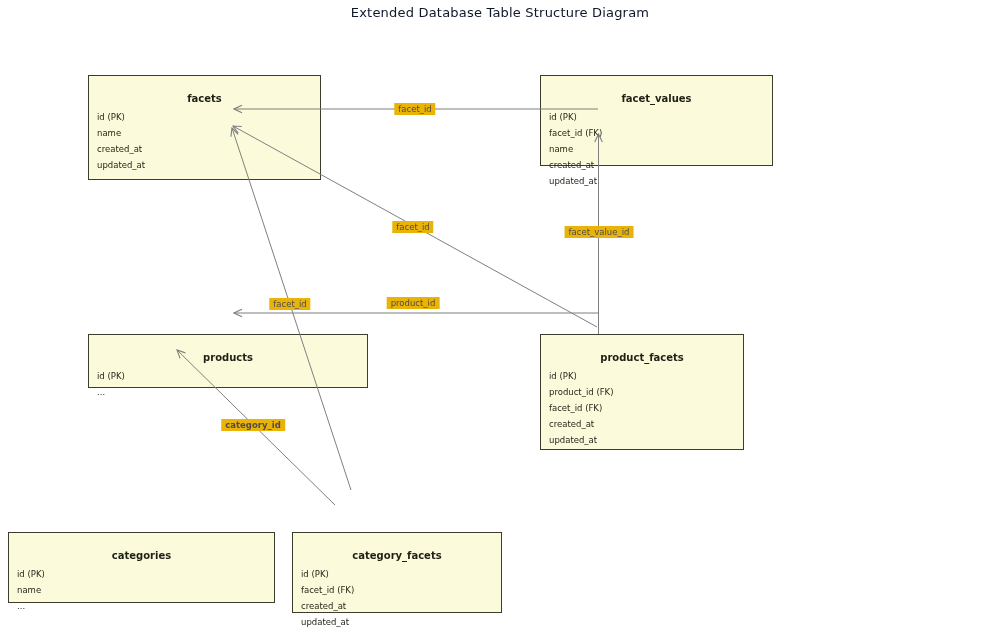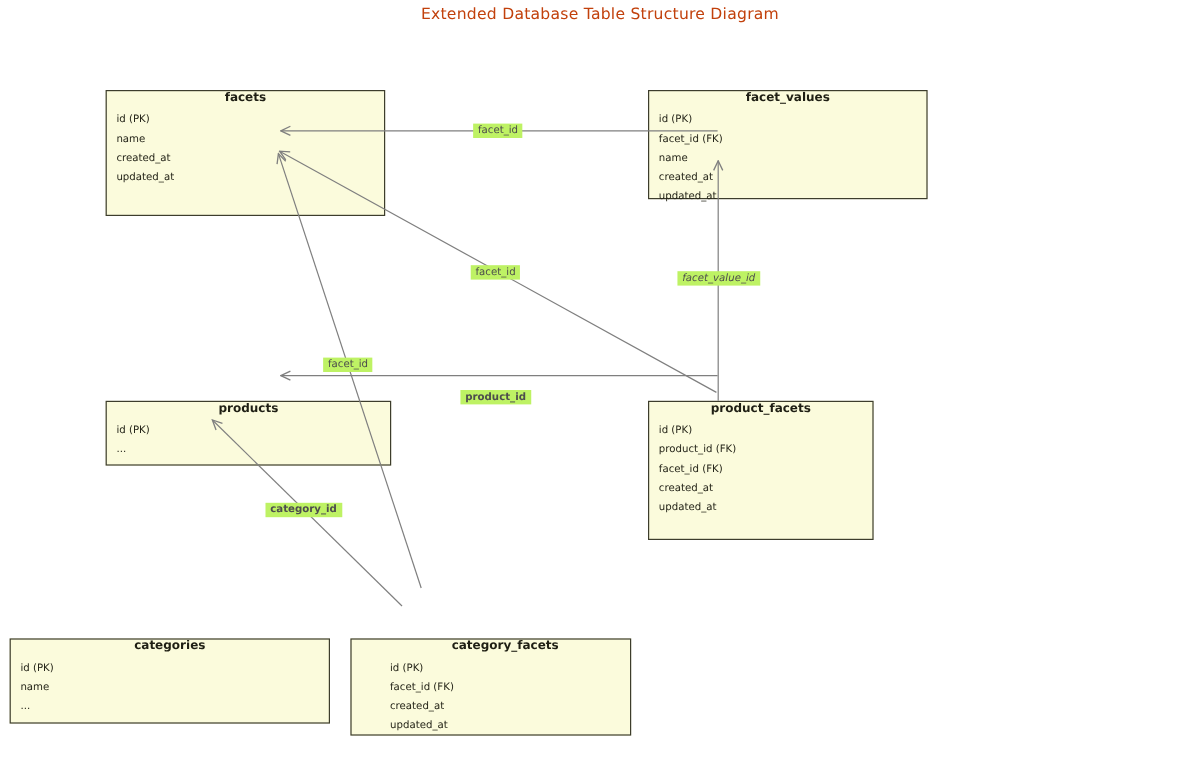--- a/index.html
+++ b/index.html
@@ -11,37 +11,37 @@
     font-family: "DejaVu Sans", "Liberation Sans", sans-serif;
     overflow: hidden;
   }
   .diagram-title {
     position: absolute;
     top: 5px;
     left: 0;
     width: 100%;
     text-align: center;
     font-size: 13px;
-    color: #c2410c;
+    color: #0f172a;
     letter-spacing: 0.2px;
   }
   .table-box {
     position: absolute;
     background: #fbfbdc;
     border: 1.3px solid #3d3d2c;
     box-sizing: border-box;
     overflow: visible;
     z-index: 1;
   }
   .table-title {
     text-align: center;
     font-weight: bold;
     font-size: 10px;
     color: #1f1f14;
-    margin-top: 0;
+    margin-top: 17px;
     margin-bottom: 4px;
     line-height: 12px;
   }
   .table-field {
     font-size: 8.5px;
     color: #26261a;
     padding-left: 8px;
     height: 16px;
     line-height: 16px;
     white-space: nowrap;
@@ -50,21 +50,21 @@
     position: absolute;
     top: 0; left: 0;
     width: 1000px;
     height: 641px;
     z-index: 5;
     pointer-events: none;
   }
   .rel-label {
     position: absolute;
     transform: translate(-50%, -50%);
-    background: #bef264;
+    background: #eab308;
     padding: 1px 4px;
     font-size: 8.5px;
     color: #4d4d4d;
     white-space: nowrap;
     z-index: 6;
   }
 </style>
 </head>
 <body>
 
@@ -82,43 +82,43 @@
 
   <div class="table-box" style="left:540px; top:75px; width:233px; height:91px;">
     <div class="table-title">facet_values</div>
     <div class="table-field">id (PK)</div>
     <div class="table-field">facet_id (FK)</div>
     <div class="table-field">name</div>
     <div class="table-field">created_at</div>
     <div class="table-field">updated_at</div>
   </div>
 
-  <div class="table-box" style="left:88px; top:334px; width:238px; height:54px;">
+  <div class="table-box" style="left:88px; top:334px; width:280px; height:54px;">
     <div class="table-title">products</div>
     <div class="table-field">id (PK)</div>
     <div class="table-field">...</div>
   </div>
 
-  <div class="table-box" style="left:540px; top:334px; width:188px; height:116px;">
+  <div class="table-box" style="left:540px; top:334px; width:204px; height:116px;">
     <div class="table-title">product_facets</div>
     <div class="table-field">id (PK)</div>
     <div class="table-field">product_id (FK)</div>
     <div class="table-field">facet_id (FK)</div>
     <div class="table-field">created_at</div>
     <div class="table-field">updated_at</div>
   </div>
 
   <div class="table-box" style="left:8px; top:532px; width:267px; height:71px;">
     <div class="table-title">categories</div>
     <div class="table-field">id (PK)</div>
     <div class="table-field">name</div>
     <div class="table-field">...</div>
   </div>
 
-  <div class="table-box" style="left:292px; top:532px; width:234px; height:81px;padding-left:24px;">
+  <div class="table-box" style="left:292px; top:532px; width:210px; height:81px;">
     <div class="table-title">category_facets</div>
     <div class="table-field">id (PK)</div>
     <div class="table-field">facet_id (FK)</div>
     <div class="table-field">created_at</div>
     <div class="table-field">updated_at</div>
   </div>
 
   <svg class="rel-svg" viewBox="0 0 1000 641" xmlns="http://www.w3.org/2000/svg">
     <defs>
       <marker id="arrow" viewBox="0 0 10 10" refX="9" refY="5" markerWidth="10" markerHeight="10" orient="auto" markerUnits="userSpaceOnUse">
@@ -130,18 +130,18 @@
       <line x1="597" y1="327" x2="233" y2="126" marker-end="url(#arrow)"></line>
       <line x1="598.5" y1="334" x2="598.5" y2="134" marker-end="url(#arrow)"></line>
       <line x1="351" y1="490" x2="232" y2="128" marker-end="url(#arrow)"></line>
       <line x1="598" y1="313" x2="234" y2="313" marker-end="url(#arrow)"></line>
       <line x1="335" y1="505" x2="177" y2="350" marker-end="url(#arrow)"></line>
     </g>
   </svg>
 
   <div class="rel-label" style="left:415px; top:109px;">facet_id</div>
   <div class="rel-label" style="left:413px; top:227px;">facet_id</div>
-  <div class="rel-label" style="left:599px; top:232px;font-style:italic;">facet_value_id</div>
+  <div class="rel-label" style="left:599px; top:232px;">facet_value_id</div>
   <div class="rel-label" style="left:290px; top:304px;">facet_id</div>
-  <div class="rel-label" style="left:413px; top:331px;font-weight:bold;">product_id</div>
+  <div class="rel-label" style="left:413px; top:303px;">product_id</div>
   <div class="rel-label" style="left:253px; top:425px;font-weight:bold;">category_id</div>
 
 </div>
 
 </body></html>

